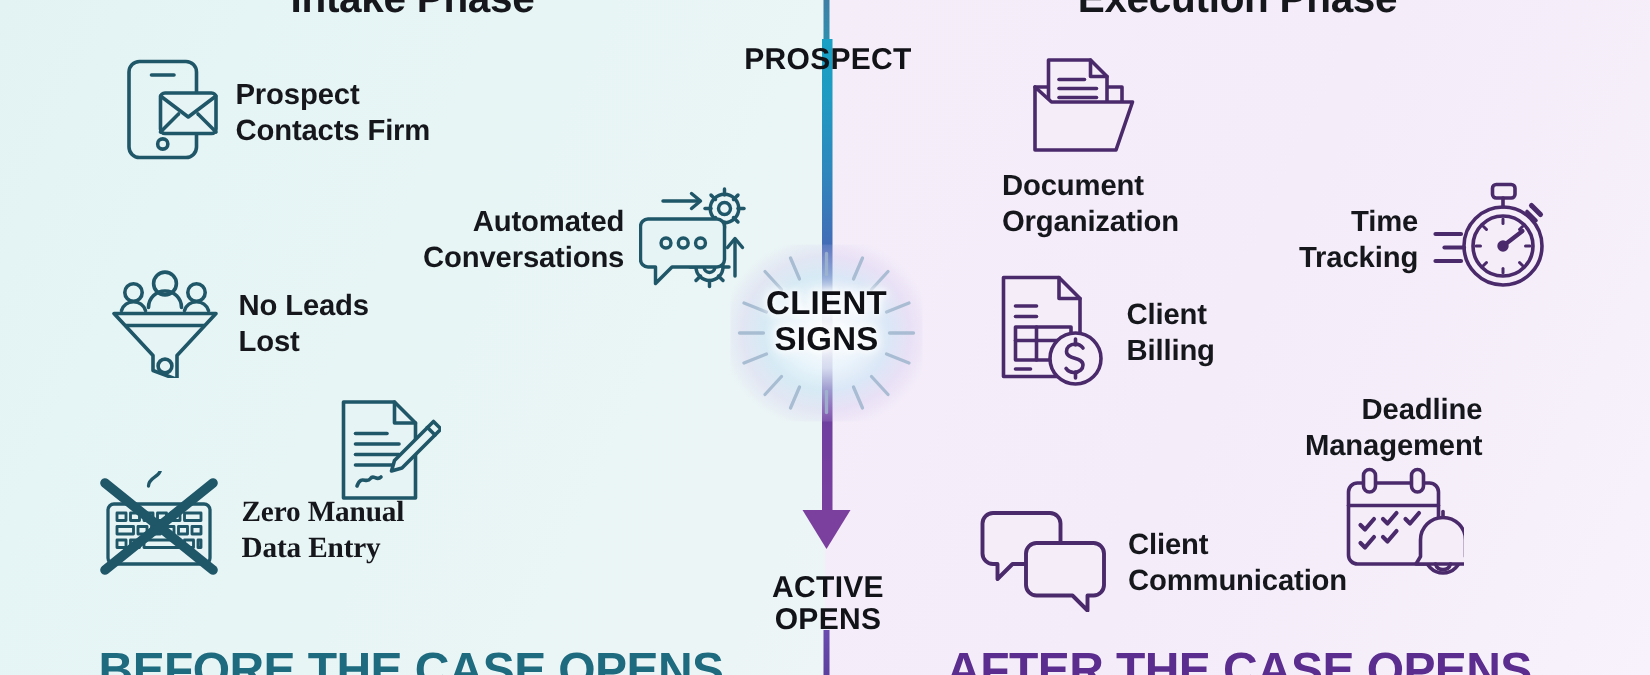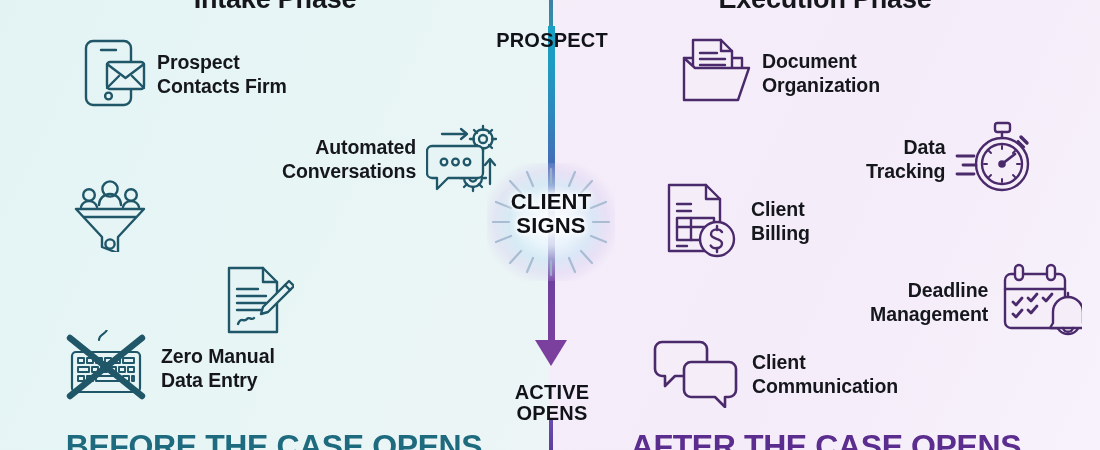--- a/index.html
+++ b/index.html
@@ -226,40 +226,42 @@
         <path d="M9 31 a8.4 8.4 0 0 1 16 0"></path>
         <circle cx="59" cy="19" r="5.8"></circle>
         <path d="M51 31 a8.4 8.4 0 0 1 16 0"></path>
 
         <path d="M4 33 h68 l-26 28 v16 l-16 -6 v-10 z" fill="#e6f4f5"></path>
         <line x1="12" y1="41" x2="64" y2="41"></line>
 
         <circle cx="38" cy="68" r="4.6"></circle>
       </svg>
     </span>
+    <span class="item-label">No Leads
+Lost</span>
   </div>
 
   <div class="item left-text" style="left:222px; top:264px;">
     <span class="icon">
       <svg width="72" height="72" viewBox="0 0 72 72" fill="none" stroke="#1f5668" stroke-width="2.4" stroke-linecap="round" stroke-linejoin="round">
         <path d="M7 4 h34 l14 14 v50 h-48 z" fill="#e6f4f5"></path>
         <polyline points="41,4 41,18 55,18"></polyline>
         <line x1="15" y1="25" x2="36" y2="25"></line>
         <line x1="15" y1="32" x2="44" y2="32"></line>
         <line x1="15" y1="39" x2="44" y2="39"></line>
         <line x1="15" y1="46" x2="40" y2="46"></line>
         <path d="M16 60 c3 -8 6 -1 9 -5 c2 -3 4 2 7 -1"></path>
 
         <path d="M67 17 l5 5 -26 26 -7 2 2 -7 z" fill="#e6f4f5"></path>
         <line x1="63" y1="21" x2="68" y2="26"></line>
       </svg>
     </span>
   </div>
 
-  <div class="item right-text" style="left:62px; top:330px;">
+  <div class="item right-text" style="left:62px; top:314px;font-family:Liberation Serif, serif;">
     <span class="icon">
       <svg width="88" height="74" viewBox="0 0 88 74" fill="none" stroke="#1f5668" stroke-width="2.2" stroke-linecap="round" stroke-linejoin="round">
         <path d="M37 10 c0 -6 8 -6 8 -11"></path>
         <rect x="10" y="22" width="68" height="40" rx="4" fill="#e6f4f5"></rect>
         <g stroke-width="1.9">
           <rect x="16" y="28" width="6" height="5"></rect>
             <rect x="25" y="28" width="6" height="5"></rect>
           <rect x="34" y="28" width="6" height="5"></rect>
             <rect x="43" y="28" width="6" height="5"></rect>
           <rect x="52" y="28" width="6" height="5"></rect>
@@ -279,39 +281,39 @@
         <g stroke-width="6.4" stroke="#1f5668">
           <line x1="8" y1="8" x2="80" y2="66"></line>
           <line x1="80" y1="8" x2="8" y2="66"></line>
         </g>
       </svg>
     </span>
     <span class="item-label">Zero Manual
 Data Entry</span>
   </div>
 
-  <div class="item right-text" style="left:679px; top:36px;">
+  <div class="item right-text" style="left:657px; top:36px;flex-direction:column;">
     <span class="icon">
       <svg width="72" height="72" viewBox="0 0 72 72" fill="none" stroke="#4a2a6b" stroke-width="2.4" stroke-linecap="round" stroke-linejoin="round">
         <path d="M5 22 h20 v-4 h16 v4 h22 v14" fill="#f5eef9"></path>
         <path d="M14 4 h28 l11 11 v28 h-39 z" fill="#f5eef9"></path>
         <polyline points="42,4 42,15 53,15"></polyline>
         <line x1="21" y1="17" x2="38" y2="17"></line>
         <line x1="21" y1="23" x2="46" y2="23"></line>
         <line x1="21" y1="29" x2="46" y2="29"></line>
         <line x1="21" y1="35" x2="46" y2="35"></line>
         <path d="M5 22 v42 h54 l11 -32 h-54 z" fill="#f5eef9"></path>
       </svg>
     </span>
     <span class="item-label">Document
 Organization</span>
   </div>
 
   <div class="item left-text" style="left:866px; top:120px;">
-    <span class="item-label">Data
+    <span class="item-label">Time
 Tracking</span>
     <span class="icon">
       <svg width="82" height="76" viewBox="0 0 82 76" fill="none" stroke="#4a2a6b" stroke-width="2.4" stroke-linecap="round" stroke-linejoin="round">
         <circle cx="47" cy="44" r="26" fill="#f5eef9"></circle>
         <circle cx="47" cy="44" r="20"></circle>
         <rect x="40" y="3" width="15" height="9" rx="2.5" fill="#f5eef9"></rect>
         <line x1="47" y1="12" x2="47" y2="18"></line>
         <path d="M66 17 l6 6" stroke-width="3.4"></path>
         <line x1="63" y1="21" x2="69" y2="27"></line>
         <g stroke-width="2">
@@ -349,21 +351,21 @@
         <circle cx="55" cy="58" r="17" fill="#f5eef9"></circle>
         <path d="M60 51 a6.2 6.2 0 0 0 -5 -2.6 c-4 0 -6 2.4 -6 4.9 c0 5.6 11 3.4 11 9 c0 2.6 -2.2 5 -6 5 a6.4 6.4 0 0 1 -5.3 -2.7"></path>
         <line x1="55" y1="45" x2="55" y2="49"></line>
         <line x1="55" y1="67" x2="55" y2="71"></line>
       </svg>
     </span>
     <span class="item-label">Client
 Billing</span>
   </div>
 
-  <div class="item left-text" style="left:870px; top:262px;">
+  <div class="item left-text" style="left:870px; top:262px;flex-direction:column;">
     <span class="item-label">Deadline
 Management</span>
     <span class="icon">
       <svg width="84" height="78" viewBox="0 0 84 78" fill="none" stroke="#4a2a6b" stroke-width="2.4" stroke-linecap="round" stroke-linejoin="round">
         <rect x="7" y="12" width="60" height="54" rx="6" fill="#f5eef9"></rect>
         <line x1="7" y1="27" x2="67" y2="27"></line>
         <rect x="17" y="3" width="8" height="15" rx="4" fill="#f5eef9"></rect>
         <rect x="49" y="3" width="8" height="15" rx="4" fill="#f5eef9"></rect>
         <g stroke-width="2.8">
           <polyline points="15,40 18,43 24,36"></polyline>

